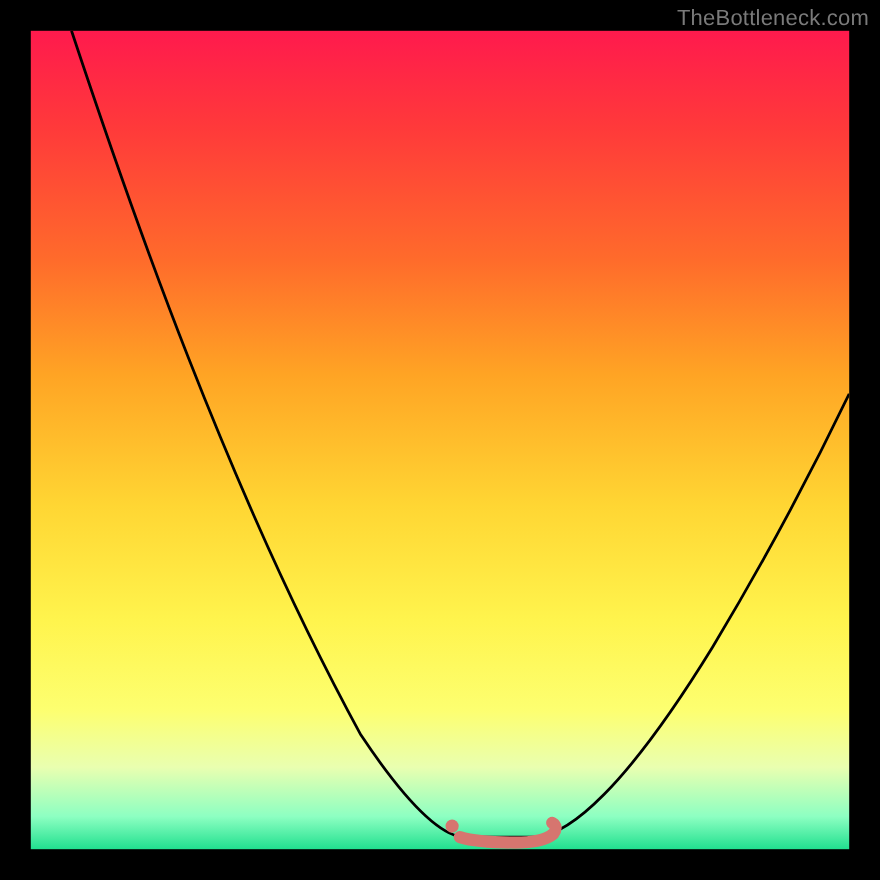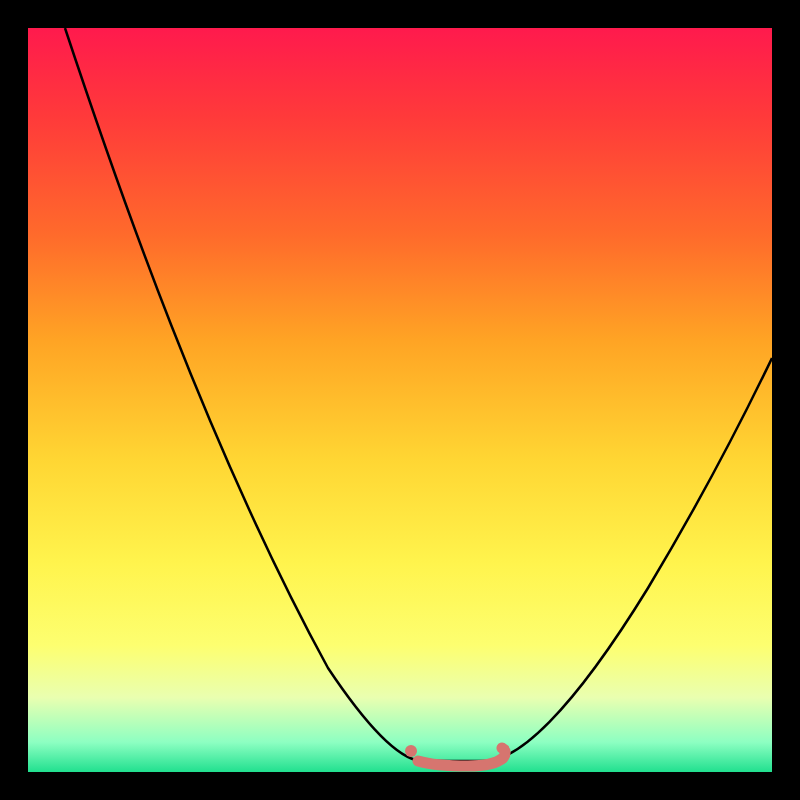--- a/index.html
+++ b/index.html
@@ -72,13 +72,14 @@
       <path d="M 390 733
                C 400 736, 420 738, 440 738
                C 455 738, 468 736, 475 730
                C 478 726, 478 722, 474 720" fill="none" stroke="#d6756f" stroke-width="11" stroke-linecap="round"></path>
 
       <circle cx="383" cy="723" r="6" fill="#d6756f"></circle>
     </svg>
 
   </div>
 
+  <div class="watermark">TheBottleneck.com</div>
 </div>
 
 </body></html>

